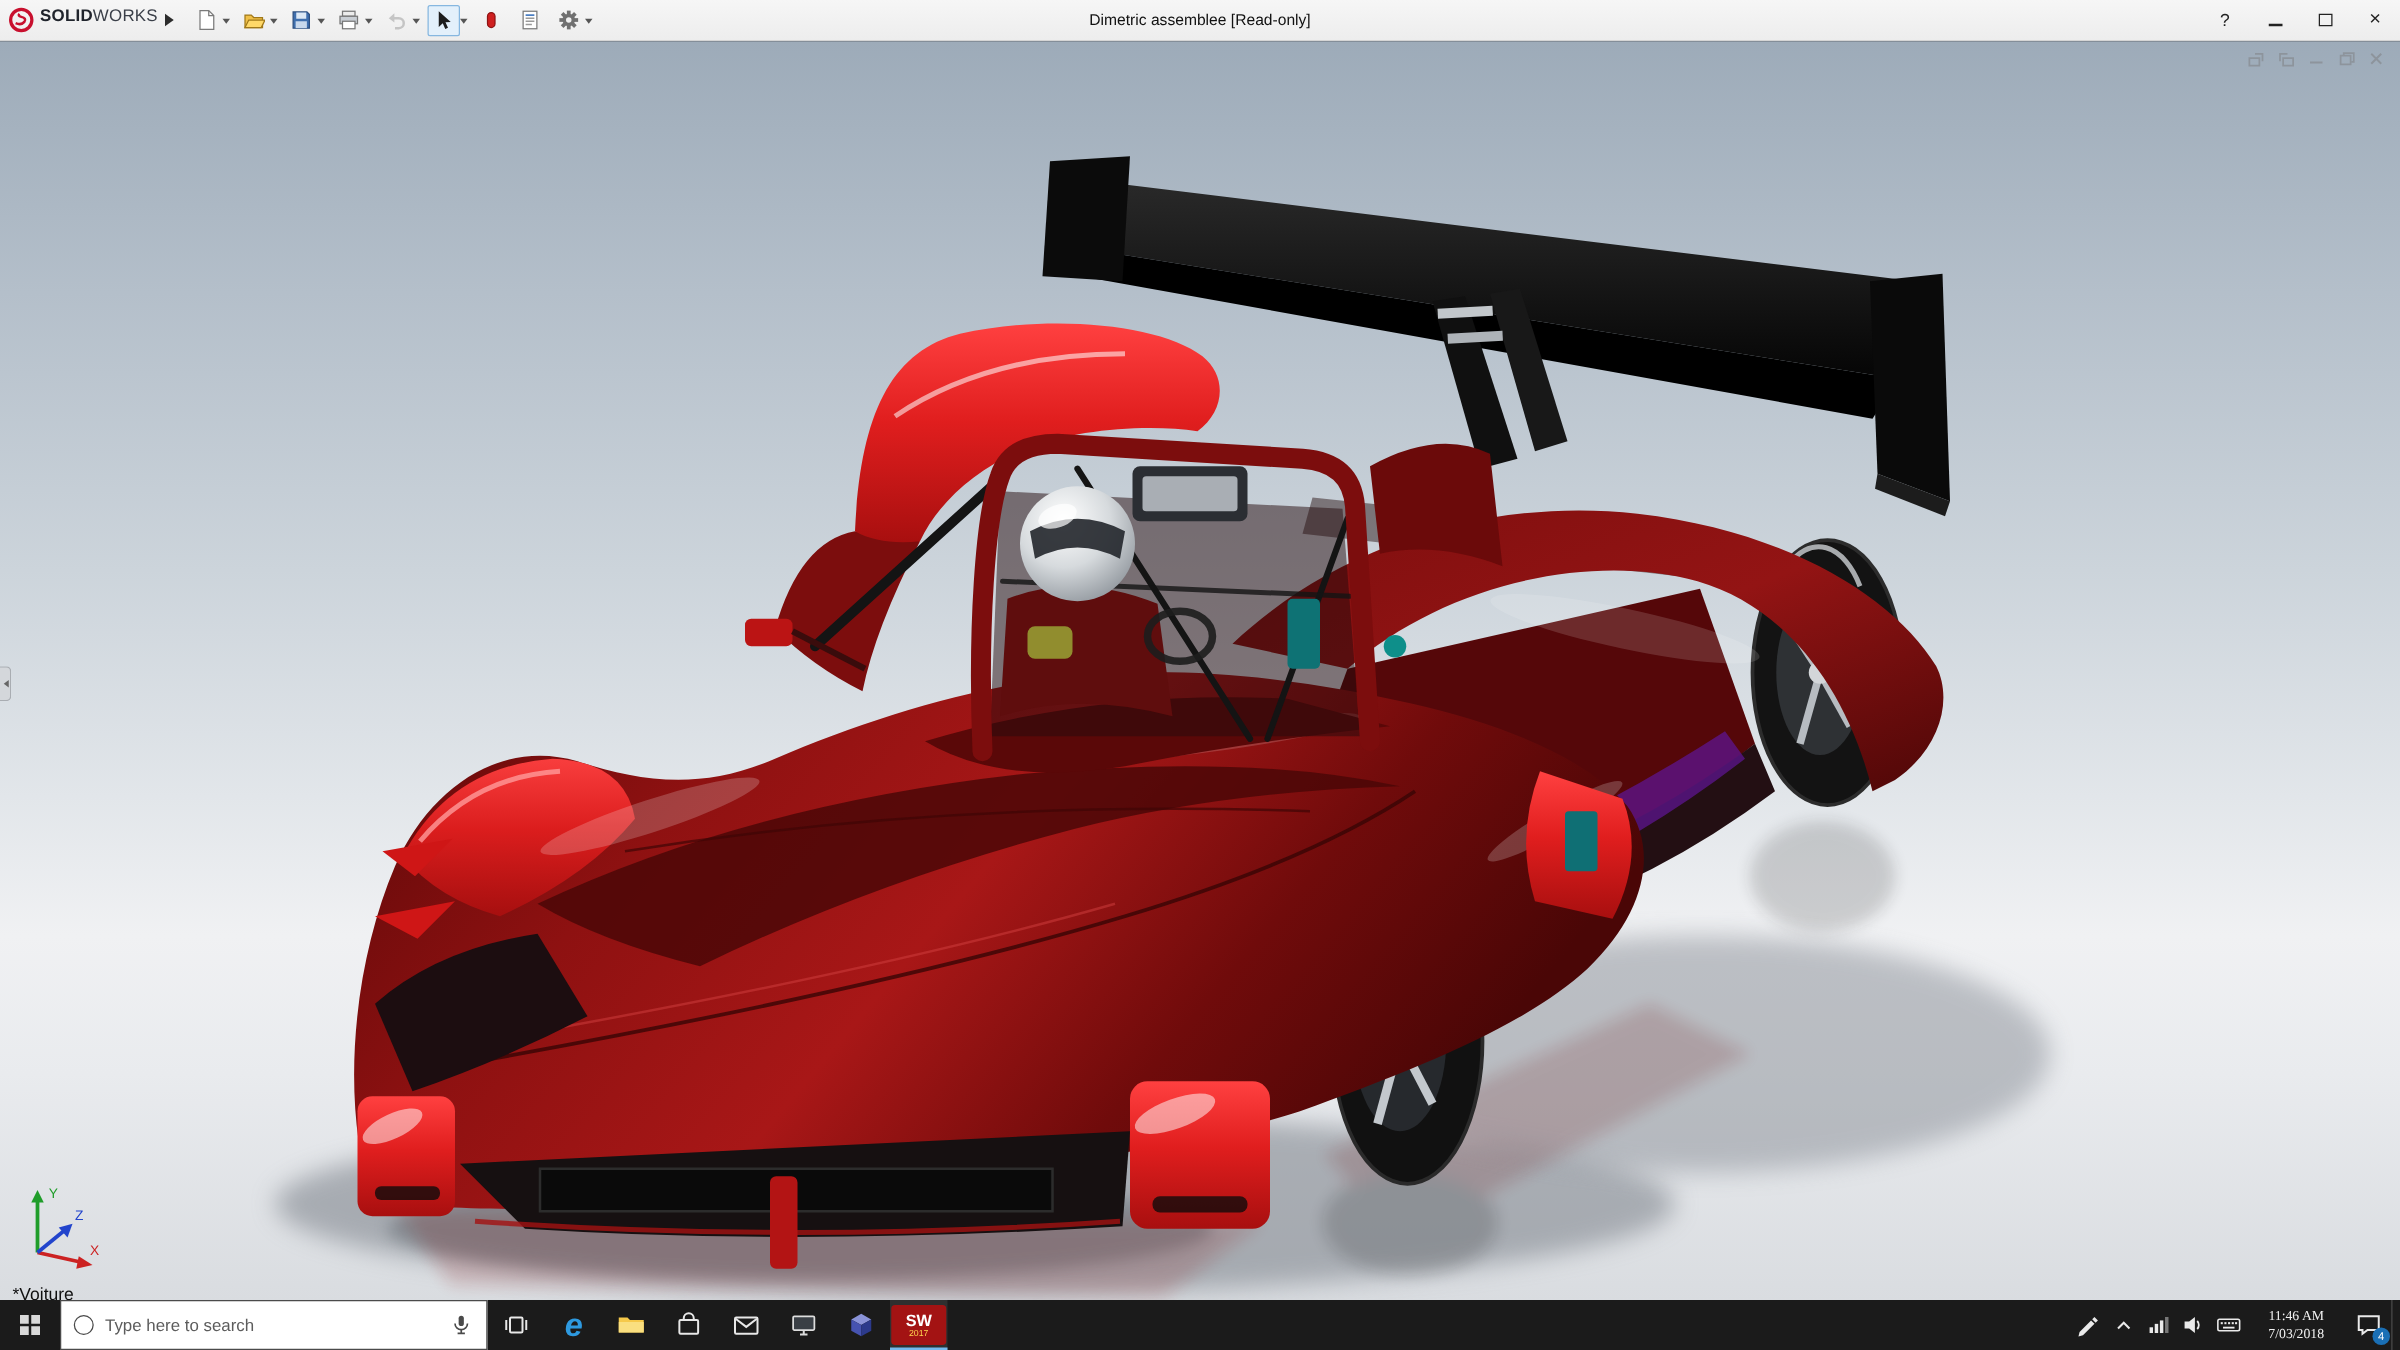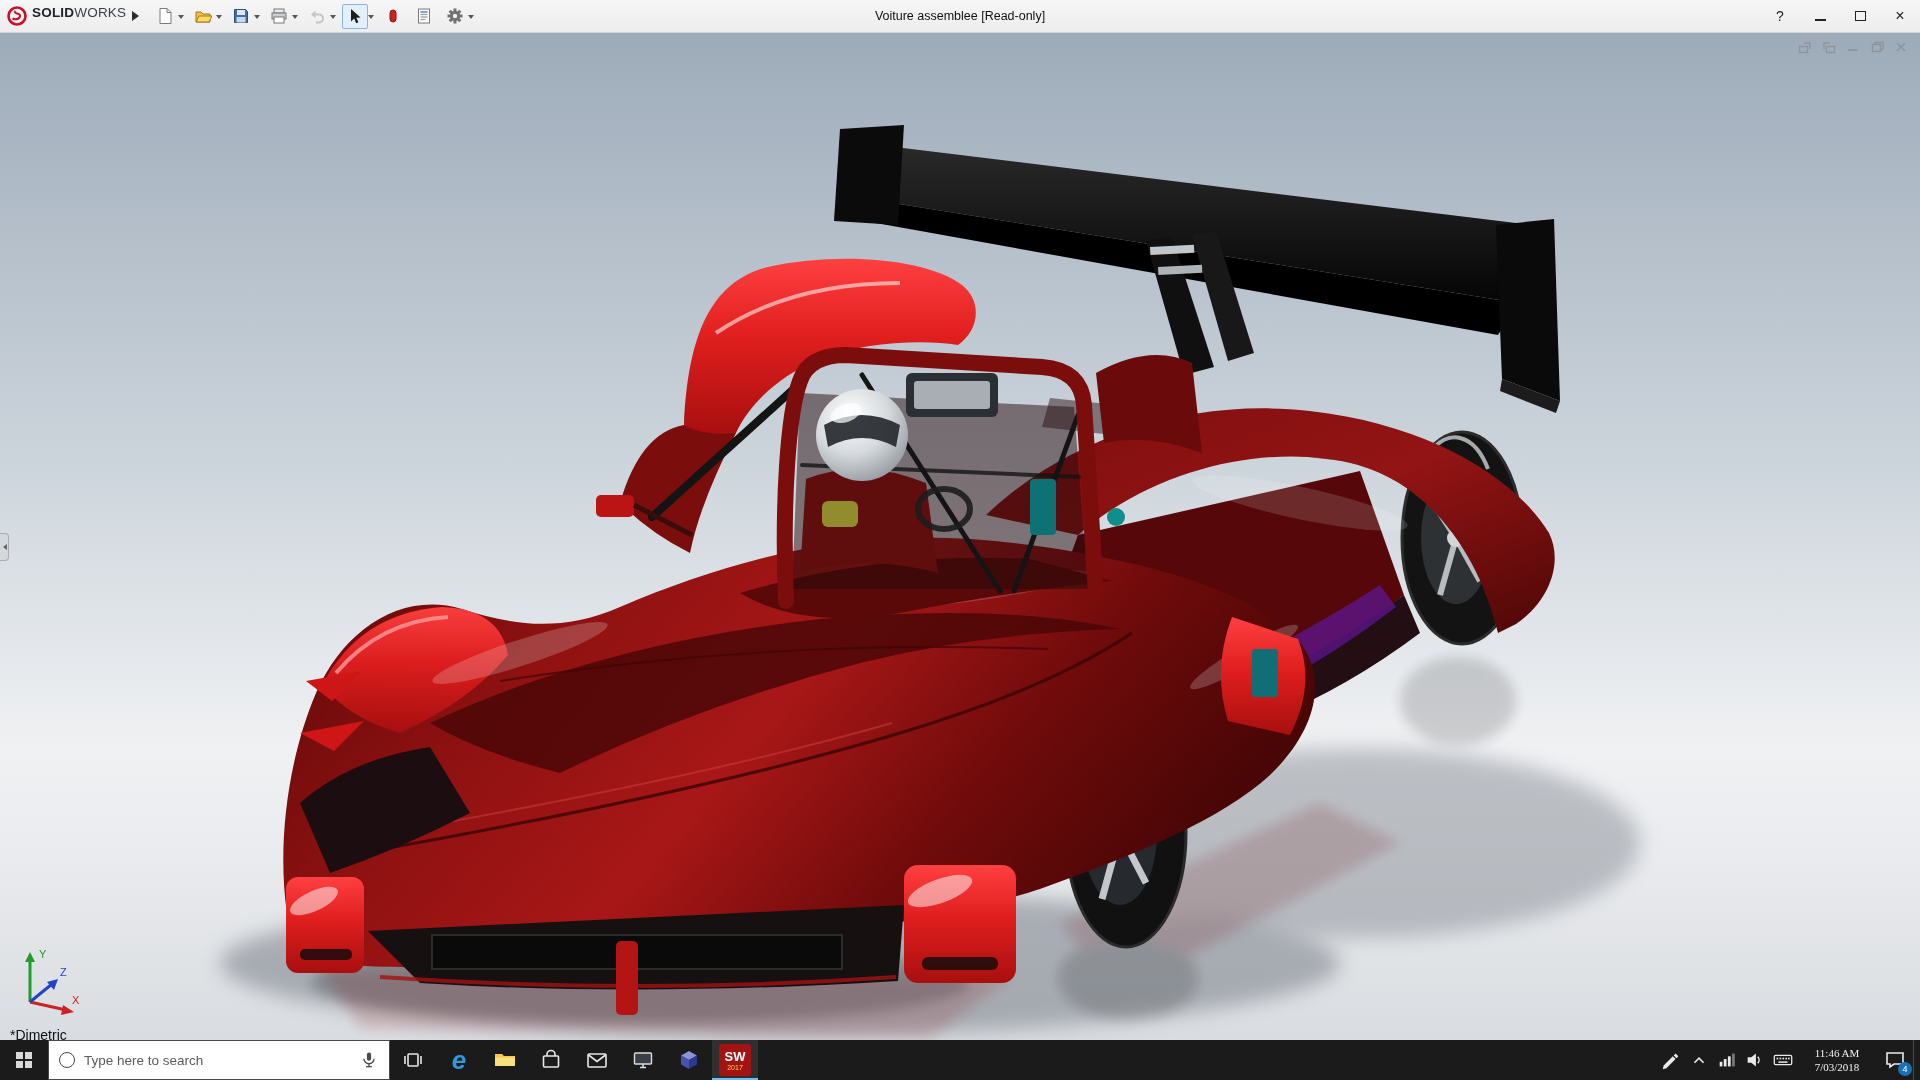--- a/index.html
+++ b/index.html
@@ -50,21 +50,21 @@
   .start-btn { width: 48px; border: none; background: transparent; display: flex; align-items: center; justify-content: center; }
   .winlogo { display: grid; grid-template-columns: 7.5px 7.5px; grid-template-rows: 7.5px 7.5px; gap: 1.6px; }
   .winlogo i { background: #d9d9d9; }
   .search-box { width: 342px; background: #ffffff; display: flex; align-items: center; padding: 16px 10px; gap: 9px; border: 1px solid #4a4a4a; }
   .search-box input { flex: 1; border: none; outline: none; font-size: 13.5px; color: #222; font-family: "Liberation Sans", sans-serif; background: transparent; }
   .search-box input::placeholder { color: #5c5c5c; }
   .cortana-ring { width: 16px; height: 16px; border: 1.8px solid #4a4a4a; border-radius: 50%; flex: 0 0 auto; }
   .tb-app { width: 46px; border: none; background: transparent; display: flex; flex-direction: column; align-items: center; justify-content: center; position: relative; }
   .tb-app.active { background: rgba(255,255,255,.09); box-shadow: inset 0 -2px 0 #76b9ed; }
   .edge-e { font-family: "Liberation Sans", sans-serif; font-style: italic; font-weight: 700; font-size: 26px; color: #2e9ae0; line-height: 1; }
-  .sw-tile { width: 32px; height: 32px; background: #a31313; border-radius: 3px; display: flex; flex-direction: column; align-items: center; justify-content: center; line-height: 1; }
+  .sw-tile { width: 44px; height: 32px; background: #a31313; border-radius: 3px; display: flex; flex-direction: column; align-items: center; justify-content: center; line-height: 1; }
   .sw-tile .sw-txt { color: #fff; font-weight: 700; font-size: 13px; }
   .sw-tile .sw-yr { color: #ffd54f; font-size: 7px; margin-top: 1px; }
   .tray { margin-left: auto; display: flex; align-items: stretch; }
   .tray-btn { width: 28px; border: none; background: transparent; display: flex; align-items: center; justify-content: center; position: relative; }
   .clock-btn { width: 80px; border: none; background: transparent; color: #f2f2f2; font-size: 11px; line-height: 1.3; text-align: center; display: flex; flex-direction: column; align-items: center; justify-content: center; font-family: Liberation Serif, serif; }
   .tray-badge { position: absolute; right: 1px; bottom: 4px; min-width: 14px; height: 14px; border-radius: 50%; background: #1a6fb5; color: #fff; font-size: 9px; display: flex; align-items: center; justify-content: center; }
   .show-desktop { width: 7px; border: none; background: transparent; border-left: 1px solid #4a4a4a; }
 </style>
 </head>
 <body>
@@ -167,21 +167,21 @@
               <rect x="7.5" y="1.5" width="3" height="15" transform="rotate(-45 9 9)"></rect>
               <circle cx="9" cy="9" r="5"></circle>
             </g>
             <circle cx="9" cy="9" r="2.2" fill="#f0f0f0"></circle>
           </svg>
         </button>
           <span class="caret"></span>
       </div>
     </div>
 
-    <div class="wtitle">Voiture assemblee [Read-only]</div>
+    <div class="wtitle">Dimetric assemblee [Read-only]</div>
 
     <div class="win-controls">
       <button class="wc">?</button>
       <button class="wc">
           <span class="mini"></span>
         </button>
       <button class="wc">
           <span class="maxi"></span>
         </button>
       <button class="wc close-btn">×</button>
@@ -399,21 +399,21 @@
       <line x1="18" y1="58" x2="18" y2="16" stroke="#1f9d2a" stroke-width="3"></line>
       <path d="M18,8 L13,18 L23,18 Z" fill="#1f9d2a"></path>
       <line x1="18" y1="58" x2="54" y2="66" stroke="#cc2222" stroke-width="3"></line>
       <path d="M62,68 L51,61 L49,71 Z" fill="#cc2222"></path>
       <line x1="18" y1="58" x2="40" y2="40" stroke="#2244cc" stroke-width="3"></line>
       <path d="M46,35 L35,38 L42,46 Z" fill="#2244cc"></path>
       <text x="27" y="14" font-size="11" fill="#1f9d2a">Y</text>
       <text x="60" y="60" font-size="11" fill="#cc2222">X</text>
       <text x="48" y="32" font-size="11" fill="#2244cc">Z</text>
     </svg>
-    <div class="orientation">*Dimetric</div>
+    <div class="orientation">*Voiture</div>
   </main>
 
   <footer class="taskbar">
     <button class="start-btn">
       <span class="winlogo">
           <i></i>
           <i></i>
           <i></i>
           <i></i>
         </span>

